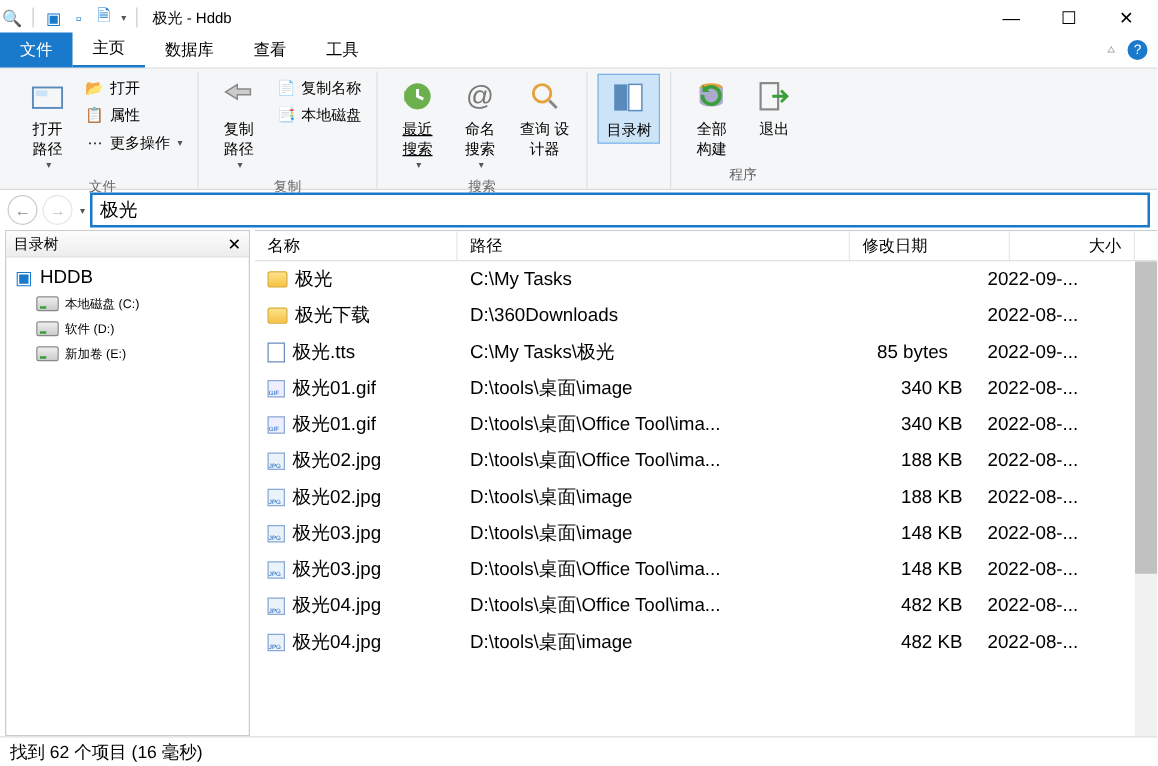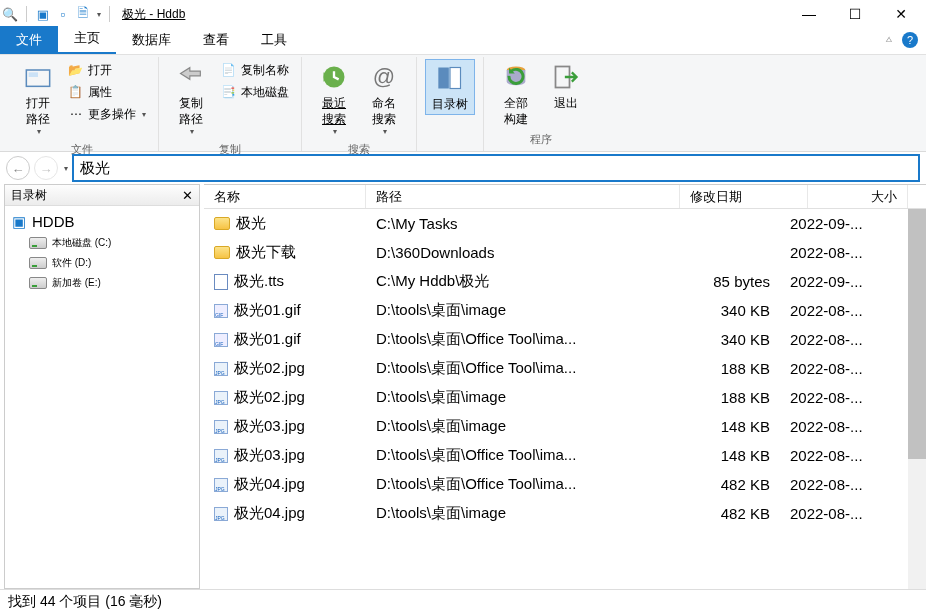--- a/index.html
+++ b/index.html
@@ -2,21 +2,21 @@
 <html><head>
   <meta charset="utf-8">
   <style>
     * { margin: 0; padding: 0; box-sizing: border-box; font-family: "Microsoft YaHei", "Segoe UI", sans-serif; }
     body { width: 926px; height: 613px; background: #fff; display: flex; flex-direction: column; overflow: hidden; font-size: 13px; }
     
     .titlebar { height: 28px; display: flex; align-items: center; padding: 0 2px; background: #fff; }
     .titlebar-left { display: flex; align-items: center; gap: 4px; }
     .titlebar-icon { width: 16px; height: 16px; display: inline-flex; align-items: center; justify-content: center; }
     .titlebar-sep { width: 1px; height: 16px; background: #ccc; margin: 0 4px; }
-    .titlebar-title { font-size: 12px; margin-left: 4px; text-decoration: underline; }
+    .titlebar-title { font-size: 12px; margin-left: 4px; }
     .titlebar-controls { margin-left: auto; display: flex; }
     .titlebar-btn { width: 46px; height: 28px; display: flex; align-items: center; justify-content: center; font-size: 14px; }
     
     .ribbon-tabs { height: 26px; display: flex; align-items: flex-end; position: relative; }
     .ribbon-tab { padding: 5px 16px; font-size: 13px; cursor: pointer; position: relative; }
     .ribbon-tab.file { background: #1979ca; color: #fff; }
     .ribbon-tab.active { border-bottom: 2px solid #1979ca; }
     .ribbon-help { position: absolute; right: 8px; top: 4px; display: flex; align-items: center; gap: 8px; }
     .help-icon { width: 16px; height: 16px; border-radius: 50%; background: #1979ca; color: #fff; display: flex; align-items: center; justify-content: center; font-size: 11px; }
     .caret-up { color: #999; font-size: 10px; }
@@ -174,20 +174,29 @@
             </svg>
           </div>
         <span style="white-space:pre-line;text-decoration:underline;">最近<br>搜索</span>
         <span class="caret-down">▾</span>
       </div>
       <div class="big-btn">
         <div class="big-btn-icon" style="font-size:22px;color:#777;">@</div>
         <span style="white-space:pre-line;">命名<br>搜索</span>
         <span class="caret-down">▾</span>
       </div>
+      <div class="big-btn">
+        <div class="big-btn-icon">
+            <svg width="28" height="28" viewBox="0 0 24 24">
+              <circle cx="10" cy="10" r="6" fill="none" stroke="#e6a23c" stroke-width="2"></circle>
+              <line x1="15" y1="15" x2="20" y2="20" stroke="#888" stroke-width="2"></line>
+            </svg>
+          </div>
+        <span style="white-space:pre-line;">查询 设<br>计器</span>
+      </div>
     </div>
     <div class="ribbon-group-label">搜索</div>
   </div>
 
   <div class="ribbon-group" style="border-right:none;">
     <div class="ribbon-group-content">
       <div class="big-btn selected">
         <div class="big-btn-icon">
             <svg width="28" height="28" viewBox="0 0 24 24">
               <rect x="2" y="3" width="9" height="18" fill="#5b8bbd"></rect>
@@ -287,22 +296,22 @@
           <div class="list-cell col-path">D:\360Downloads</div>
           <div class="list-cell col-size" style="text-align:right;"></div>
           <div class="list-cell col-date">2022-08-...</div>
           <div style="width:18px;"></div>
         </div>
         <div class="list-row">
           <div class="list-cell col-name">
             <span class="file-icon tts-icon"></span>
             <span>极光.tts</span>
           </div>
-          <div class="list-cell col-path">C:\My Hddb\极光</div>
-          <div class="list-cell col-size" style="text-align:right;">85 bytes</div>
+          <div class="list-cell col-path">C:\My Tasks\极光</div>
+          <div class="list-cell col-size" style="text-align:center;">85 bytes</div>
           <div class="list-cell col-date">2022-09-...</div>
           <div style="width:18px;"></div>
         </div>
         <div class="list-row">
           <div class="list-cell col-name">
             <span class="file-icon gif-icon"></span>
             <span>极光01.gif</span>
           </div>
           <div class="list-cell col-path">D:\tools\桌面\image</div>
           <div class="list-cell col-size" style="text-align:right;">340 KB</div>
@@ -380,14 +389,14 @@
           <div style="width:18px;"></div>
         </div>
         <div class="list-scrollbar-track">
           <div class="list-scrollbar-thumb"></div>
         </div>
     </div>
   </div>
 </div>
 
 <div class="statusbar">
-  <span>找到 44 个项目 (16 毫秒)</span>
+  <span>找到 62 个项目 (16 毫秒)</span>
 </div>
 
 </body></html>

